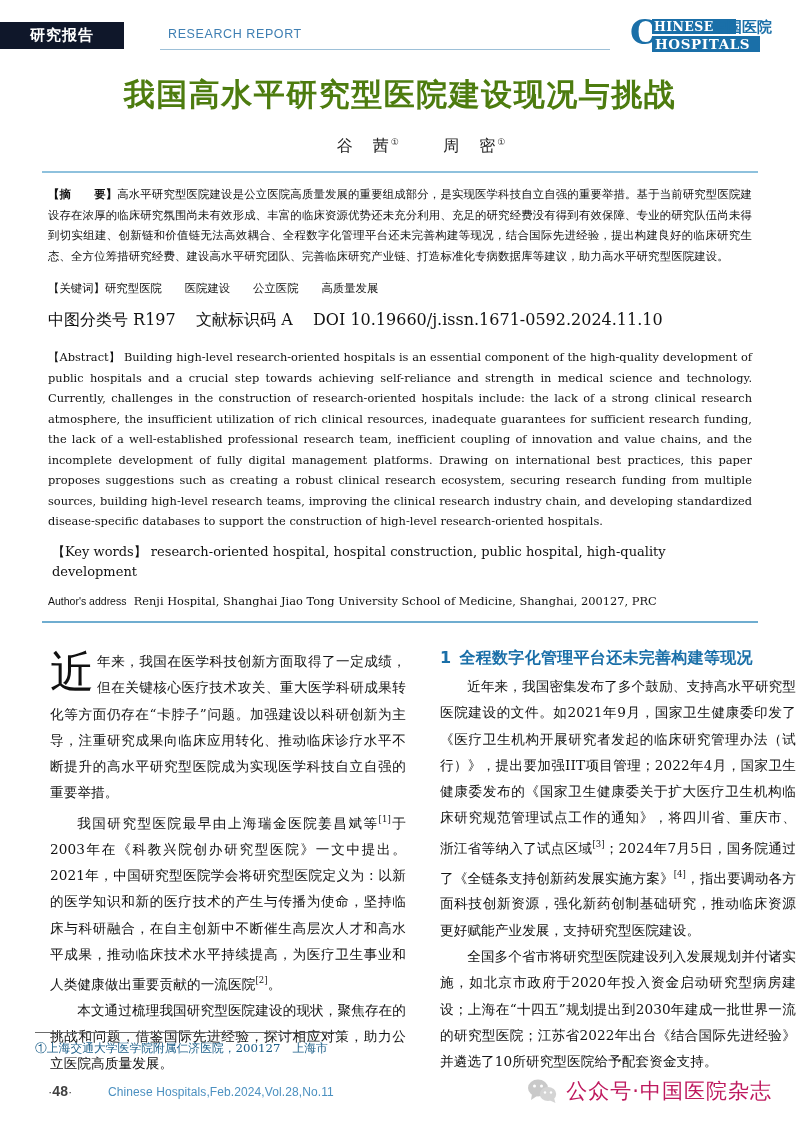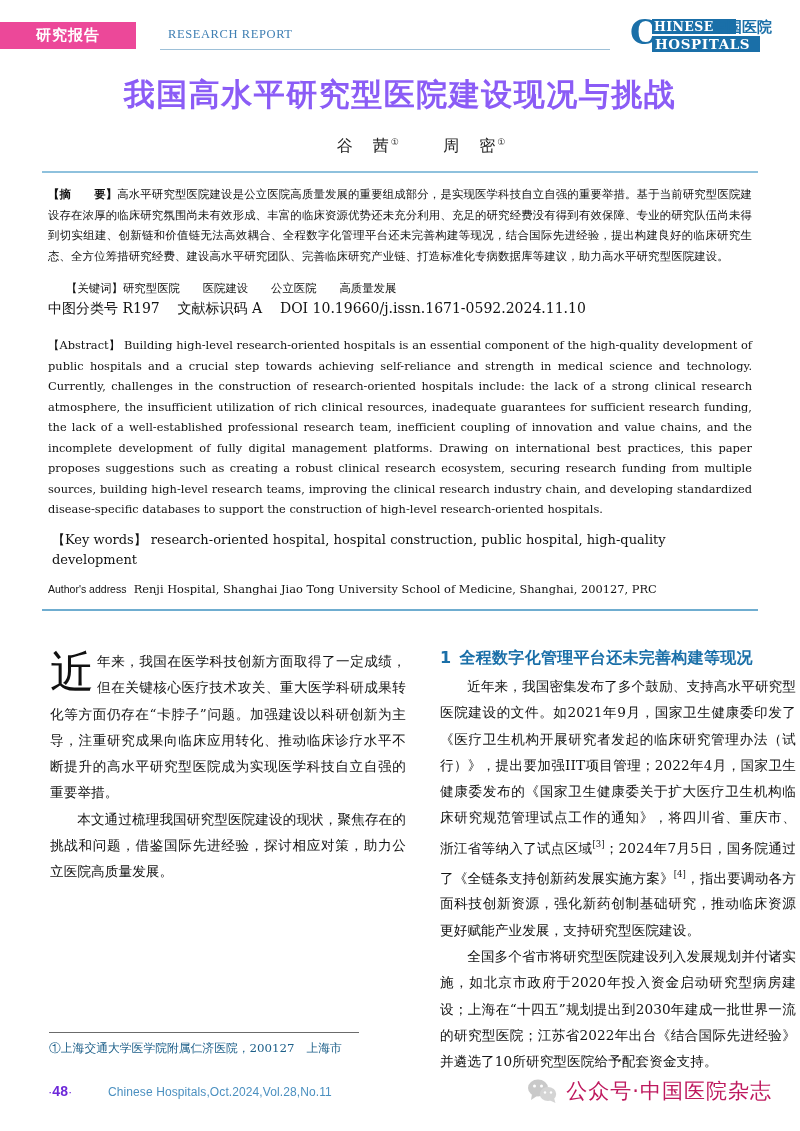--- a/index.html
+++ b/index.html
@@ -17,58 +17,58 @@
   }
 
   
   .header {
     position: relative;
     height: 66px;
   }
   .header-band {
     position: absolute;
     left: 0; top: 22px;
-    width: 136px; height: 27px;
-    background: #ec4899;
+    width: 124px; height: 27px;
+    background: #0f172a;
     display: flex;
     align-items: center;
     justify-content: center;
   }
   .header-band-label {
     color: #ffffff;
     font-family: "DejaVu Serif", "Liberation Serif", serif;
     font-weight: bold;
     font-size: 15px;
     letter-spacing: 1px;
   }
   .header-en {
     position: absolute;
     left: 168px; top: 27px;
     color: #3f7fb3;
     font-size: 12.5px;
     letter-spacing: 0.6px;
-    font-family: Liberation Serif, serif;
+    font-family: Liberation Sans, sans-serif;
     text-align: right;
   }
   .header-rule {
     position: absolute;
     left: 160px; top: 49px;
     width: 450px; height: 1px;
     background: #9dc0d8;
   }
   .logo {
     position: absolute;
     right: 18px; top: 14px;
     width: 152px; height: 40px;
   }
 
   
   .title-cn {
     text-align: center;
-    color: #8b5cf6;
+    color: #4d7c0f;
     font-family: "DejaVu Serif", "Liberation Serif", serif;
     font-weight: bold;
     font-size: 31px;
     letter-spacing: 1.5px;
     margin-top: 8px;
   }
   .authors {
     text-align: center;
     margin-top: 20px;
     font-family: "DejaVu Serif", "Liberation Serif", serif;
@@ -106,27 +106,26 @@
     color: #111;
     letter-spacing: 0.15px;
   }
   .cn-para .tag { font-weight: bold; }
   .kw-line {
     font-family: "DejaVu Serif", "Liberation Serif", serif;
     font-size: 11.4px;
     line-height: 20px;
     margin-top: 12px;
     color: #111;
-    margin-left: 18px;
   }
   .clc-line {
     font-family: "DejaVu Serif", "Liberation Serif", serif;
-    font-size: 14px;
+    font-size: 16px;
     line-height: 20px;
-    margin-top: 0;
+    margin-top: 12px;
     color: #111;
   }
   .en-title {
     margin-top: 17px;
     color: #3f7fb3;
     font-family: "Liberation Sans", sans-serif;
     font-size: 12.6px;
     line-height: 21px;
   }
   .en-abs {
@@ -207,21 +206,21 @@
     font-size: 16px;
     color: #1a6fa8;
     margin: 0 0 4px 0;
     letter-spacing: 0.3px;
   }
   .sec-head .num { margin-right: 8px; }
 
   
   .affil {
     position: absolute;
-    left: 49px; top: 1032px;
+    left: 35px; top: 1032px;
     width: 356px;
   }
   .affil-rule {
     width: 310px; height: 1px;
     background: #6b6b6b;
     margin-bottom: 6px;
   }
   .affil-text {
     font-family: "DejaVu Serif", "Liberation Serif", serif;
     font-size: 11.8px;
@@ -233,21 +232,21 @@
   .footer {
     position: absolute;
     left: 0; bottom: 0;
     width: 800px; height: 62px;
   }
   .pagenum {
     position: absolute;
     left: 48px; top: 14px;
     font-family: "Liberation Sans", sans-serif;
     font-size: 13px;
-    color: #6d28d9;
+    color: #404040;
   }
   .pagenum b { font-size: 14px; }
   .journal-line {
     position: absolute;
     left: 108px; top: 16px;
     font-family: "Liberation Sans", sans-serif;
     font-size: 12px;
     color: #4b90c0;
     letter-spacing: 0.1px;
   }
@@ -329,20 +328,23 @@
 </div>
 
 <div class="rule-thick-2"></div>
 
 <div class="columns">
 
   <div class="col col-left">
     <p class="body-para drop-para">
       <span class="dropcap">近</span><span>年来，我国在医学科技创新方面取得了一定成绩，但在关键核心医疗技术攻关、重大医学科研成果转化等方面仍存在“卡脖子”问题。加强建设以科研创新为主导，注重研究成果向临床应用转化、推动临床诊疗水平不断提升的高水平研究型医院成为实现医学科技自立自强的重要举措。</span>
     </p>
+    <p class="body-para">
+      <span>我国研究型医院最早由上海瑞金医院姜昌斌等</span><sup>[1]</sup><span>于2003年在《科教兴院创办研究型医院》一文中提出。2021年，中国研究型医院学会将研究型医院定义为：以新的医学知识和新的医疗技术的产生与传播为使命，坚持临床与科研融合，在自主创新中不断催生高层次人才和高水平成果，推动临床技术水平持续提高，为医疗卫生事业和人类健康做出重要贡献的一流医院</span><sup>[2]</sup><span>。</span>
+    </p>
     <p class="body-para">本文通过梳理我国研究型医院建设的现状，聚焦存在的挑战和问题，借鉴国际先进经验，探讨相应对策，助力公立医院高质量发展。</p>
   </div>
 
   <div class="col col-right">
     <div class="sec-head">
       <span class="num">1</span><span>全程数字化管理平台还未完善构建等现况</span>
     </div>
     <p class="body-para">
       <span>近年来，我国密集发布了多个鼓励、支持高水平研究型医院建设的文件。如2021年9月，国家卫生健康委印发了《医疗卫生机构开展研究者发起的临床研究管理办法（试行）》，提出要加强IIT项目管理；2022年4月，国家卫生健康委发布的《国家卫生健康委关于扩大医疗卫生机构临床研究规范管理试点工作的通知》，将四川省、重庆市、浙江省等纳入了试点区域</span><sup>[3]</sup><span>；2024年7月5日，国务院通过了《全链条支持创新药发展实施方案》</span><sup>[4]</sup><span>，指出要调动各方面科技创新资源，强化新药创制基础研究，推动临床资源更好赋能产业发展，支持研究型医院建设。</span>
     </p>
@@ -352,21 +354,21 @@
 
 <div class="affil">
   <div class="affil-rule"></div>
   <div class="affil-text">①上海交通大学医学院附属仁济医院，200127　上海市</div>
 </div>
 
 <div class="footer">
   <div class="pagenum">
     <span>·</span><b>48</b><span>·</span>
   </div>
-  <div class="journal-line">Chinese Hospitals,Oct.2024,Vol.28,No.11</div>
+  <div class="journal-line">Chinese Hospitals,Feb.2024,Vol.28,No.11</div>
   <div class="wechat-mark">
     <svg width="30" height="26" viewBox="0 0 30 26">
       <ellipse cx="11" cy="10" rx="10" ry="8.4" fill="#c9c9c9"></ellipse>
       <polygon points="5,16 4,22 10,18" fill="#c9c9c9"></polygon>
       <circle cx="7.5" cy="8" r="1.5" fill="#ffffff"></circle>
       <circle cx="14.5" cy="8" r="1.5" fill="#ffffff"></circle>
       <ellipse cx="21" cy="16" rx="8.2" ry="7" fill="#d4d4d4"></ellipse>
       <polygon points="27,20 28.5,25 23,22.5" fill="#d4d4d4"></polygon>
       <circle cx="18" cy="14.5" r="1.2" fill="#ffffff"></circle>
       <circle cx="24" cy="14.5" r="1.2" fill="#ffffff"></circle>

